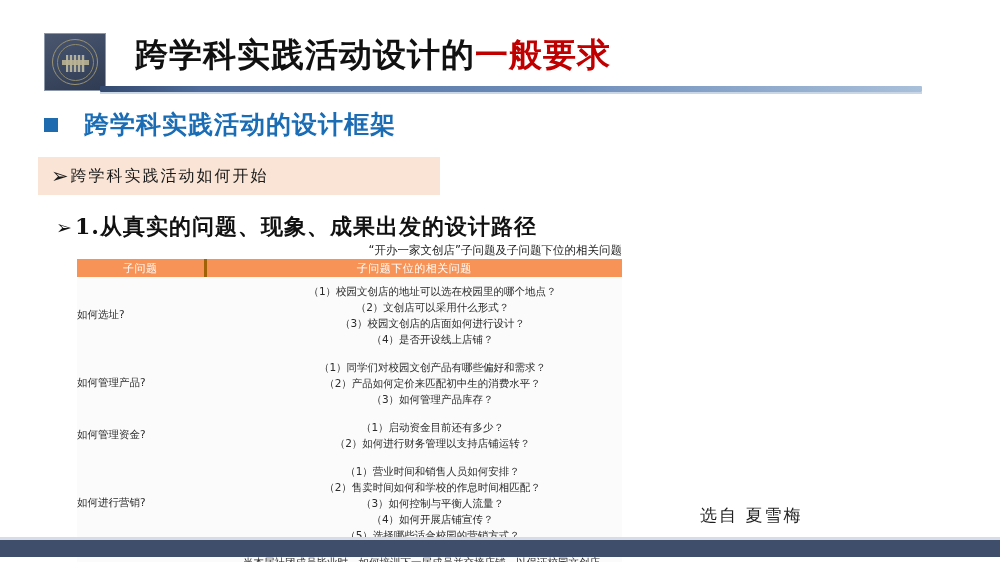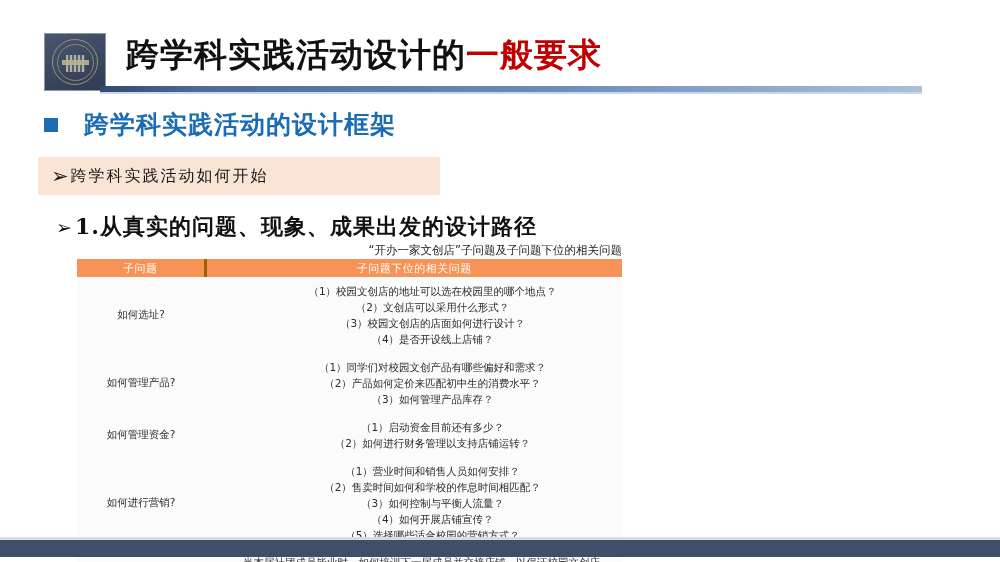--- a/index.html
+++ b/index.html
@@ -71,21 +71,21 @@
     width: 27px;
     height: 5px;
     margin-left: -13.5px;
     margin-top: -2px;
     background: #b9b394;
     opacity: .9;
   }
 
   #slide-title {
     position: absolute;
-    left: 126px;
+    left: 135px;
     top: 33px;
     font-family: "DejaVu Sans", sans-serif;
     font-size: 33px;
     font-weight: bold;
     letter-spacing: 1px;
     white-space: nowrap;
     line-height: 44px;
     color: #111111;
   }
   #slide-title .accent { color: #c00000; }
@@ -226,21 +226,20 @@
   }
   #qtable thead th:last-child { border-right: none; }
 
   #qtable tbody td {
     background: #fbfbfb;
     vertical-align: middle;
     padding: 6px 0 6px 0;
     border: none;
   }
   #qtable tbody td.q-label {
-    text-align: center;
     font-family: "DejaVu Sans", sans-serif;
     font-size: 10.5px;
     color: #2b2b2b;
     white-space: nowrap;
   }
   #qtable tbody td.q-list {
     padding-left: 38px;
     font-family: "DejaVu Sans", sans-serif;
     font-size: 10.5px;
     color: #2b2b2b;
@@ -369,17 +368,18 @@
         </tr>
         <tr>
           <td class="q-label">如何安排店铺人员?</td>
           <td class="q-list">
             <div class="para">当本届社团成员毕业时，如何培训下一届成员并交接店铺，以保证校园文创店的“长期运营”？</div>
           </td>
         </tr>
       </tbody>
   </table>
 
+  <div id="attribution">选自 夏雪梅</div>
 
   <div id="footer-bar-shadow"></div>
   <div id="footer-bar"></div>
 
 </div>
 
 </body></html>

